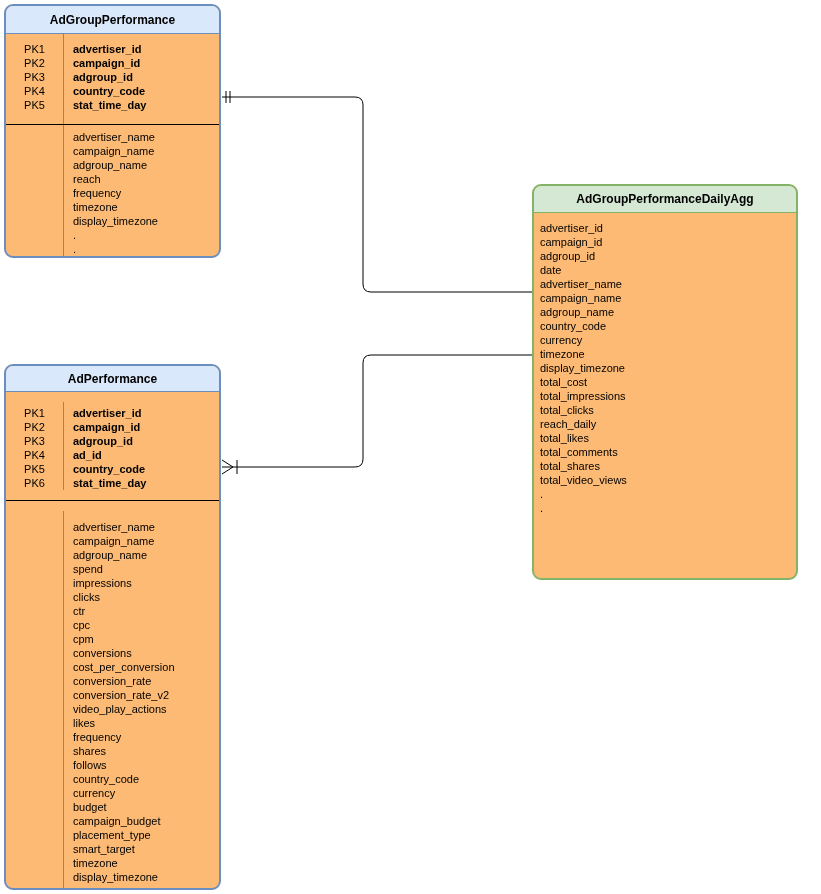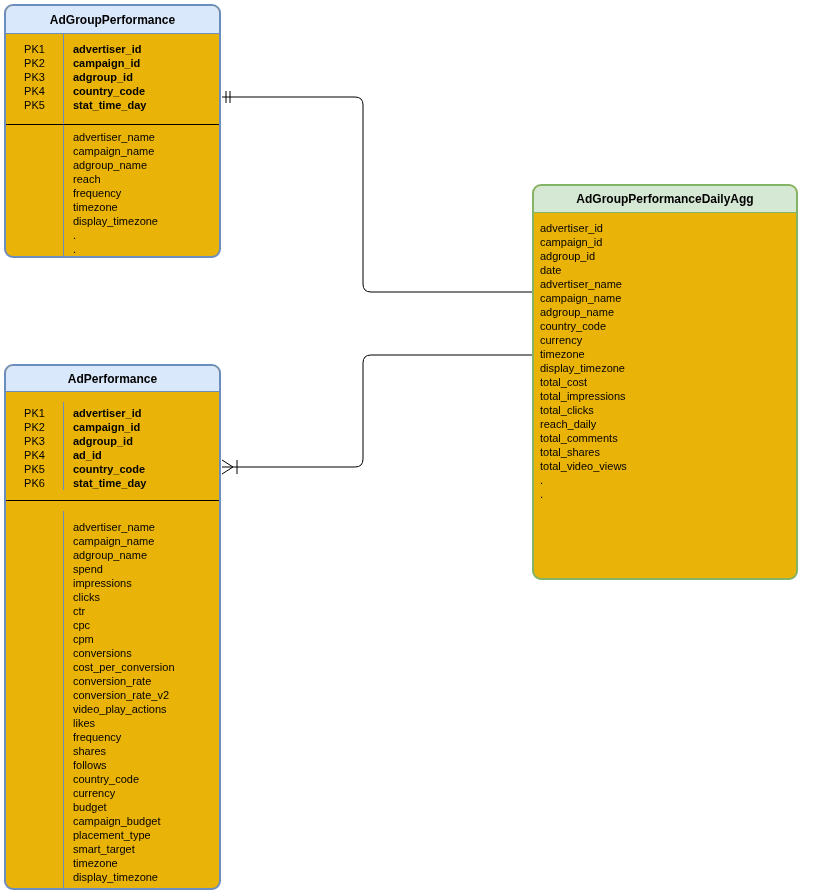--- a/index.html
+++ b/index.html
@@ -19,21 +19,21 @@
     background: #ffffff;
     overflow: hidden;
   }
   svg.connectors {
     position: absolute;
     left: 0; top: 0;
     width: 821px; height: 894px;
   }
   .entity {
     position: absolute;
-    background: #eab308;
+    background: #fdba74;
     border-radius: 9px;
     overflow: hidden;
     display: flex;
     flex-direction: column;
   }
   .entity.blue  { border: 2px solid var(--blue-border); }
   .entity.green { border: 2px solid var(--green-border); }
 
   .t-header {
     flex: 0 0 auto;
@@ -204,20 +204,21 @@
         <div class="row">campaign_name</div>
         <div class="row">adgroup_name</div>
         <div class="row">country_code</div>
         <div class="row">currency</div>
         <div class="row">timezone</div>
         <div class="row">display_timezone</div>
         <div class="row">total_cost</div>
         <div class="row">total_impressions</div>
         <div class="row">total_clicks</div>
         <div class="row">reach_daily</div>
+        <div class="row">total_likes</div>
         <div class="row">total_comments</div>
         <div class="row">total_shares</div>
         <div class="row">total_video_views</div>
         <div class="row">.</div>
         <div class="row">.</div>
       </div>
   </div>
 
 </div>
 

